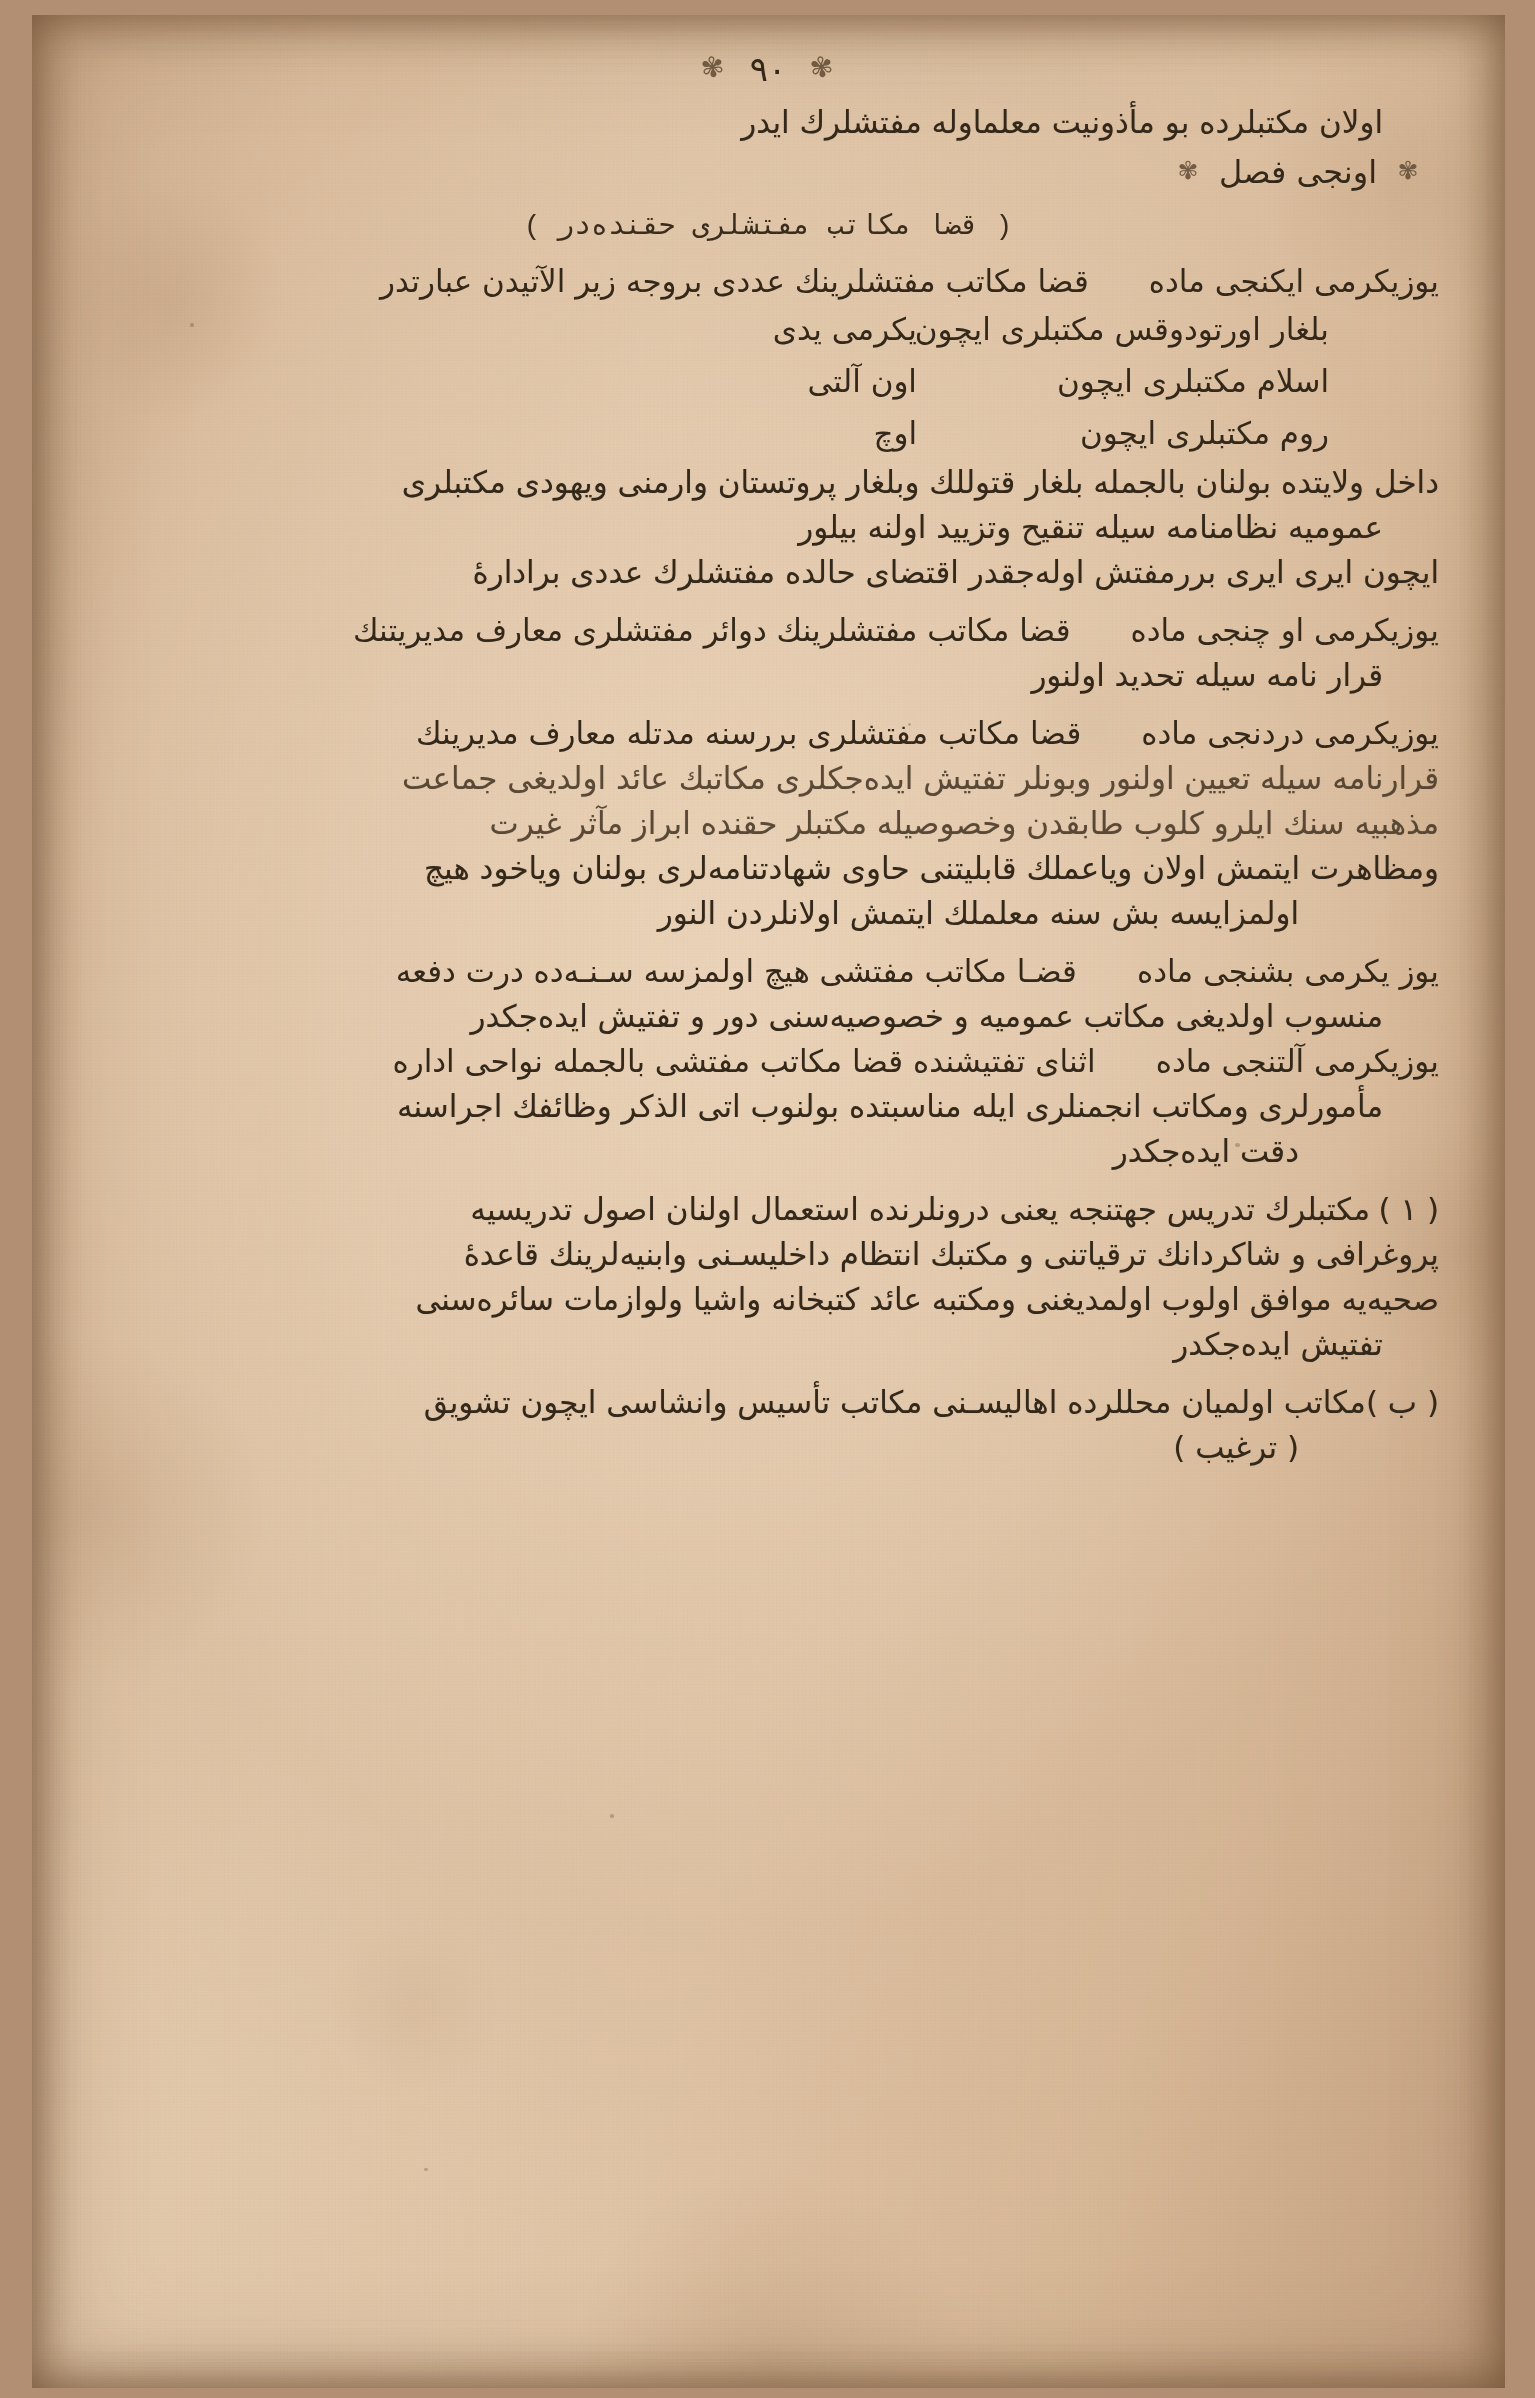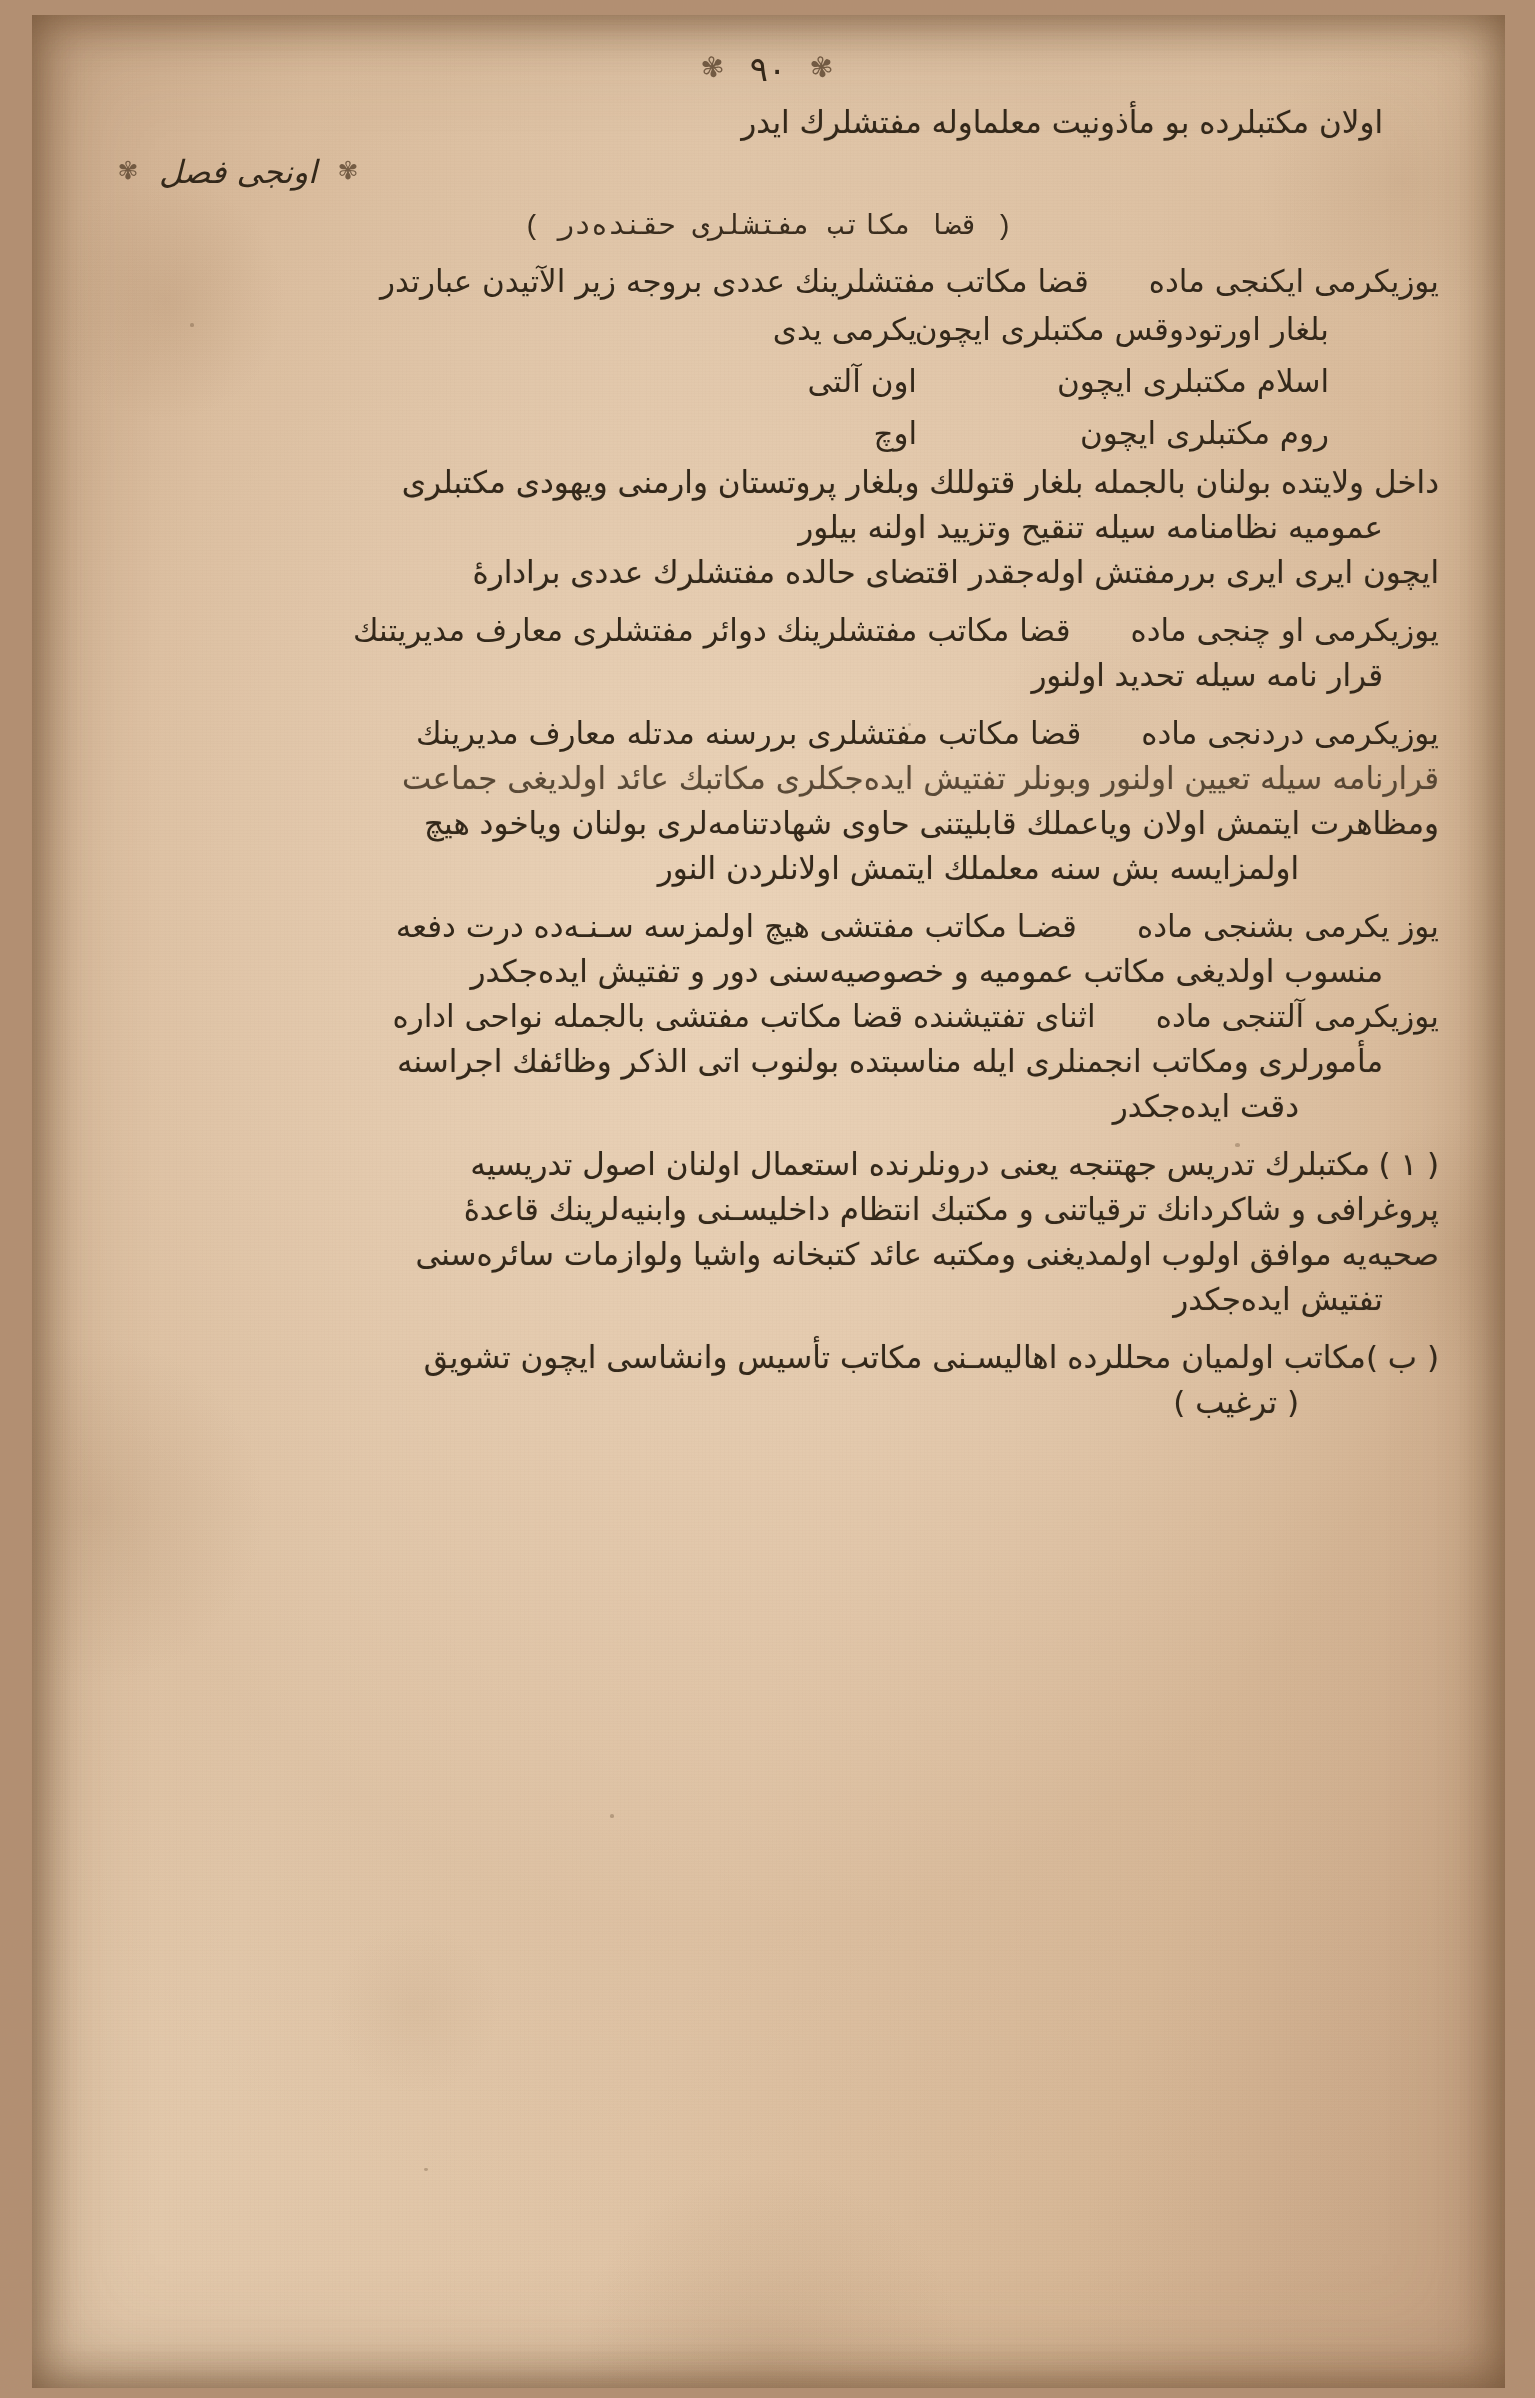--- a/index.html
+++ b/index.html
@@ -118,25 +118,24 @@
     margin: 0 0 14px 0;
     white-space: nowrap;
     color: #33281a;
     text-shadow: 0 0 0.9px rgba(60, 44, 28, 0.30);
   }
   .line.faded   { color: #4a3b29; opacity: 0.90; }
   .blockgap{ height: 13px; }
 
   
   .chapter-head {
-    text-align: left;
+    text-align: right;
     font-size: 32px;
     margin: 15px 0 17px 0;
     color: #33281a;
-    font-style: italic;
   }
   .chapter-head .floret {
     display: inline-block;
     font-size: 25px;
     color: #5b452f;
     opacity: 0.80;
     margin: 0 20.5px;
     vertical-align: 3.7px;
   }
 
@@ -266,20 +265,21 @@
         <div class="line indent-sm">قرار نامه سیله تحدید اولنور</div>
       </div>
 
       <div class="blockgap"></div>
 
       <div class="article">
         <div class="art-first faded">
           <span>یوزیکرمی دردنجی ماده</span><span class="art-gap"></span><span>قضا مكاتب مفتشلری بررسنه مدتله معارف مدیرینك</span>
         </div>
         <div class="line faded">قرارنامه سیله تعیین اولنور وبونلر تفتیش ایده‌جكلری مكاتبك عائد اولدیغی جماعت</div>
+        <div class="line faded">مذهبیه سنك ایلرو كلوب طابقدن وخصوصیله مكتبلر حقنده ابراز مآثر غیرت</div>
         <div class="line">ومظاهرت ایتمش اولان ویاعملك قابلیتنی حاوی شهادتنامه‌لری بولنان ویاخود هیچ</div>
         <div class="line indent-md">اولمزایسه بش سنه معلملك ایتمش اولانلردن النور</div>
       </div>
 
       <div class="blockgap"></div>
 
       <div class="article">
         <div class="art-first">
           <span>یوز یکرمی بشنجی ماده</span><span class="art-gap"></span><span>قضـا مكاتب مفتشی هیچ اولمزسه سـنـه‌ده درت دفعه</span>
         </div>

